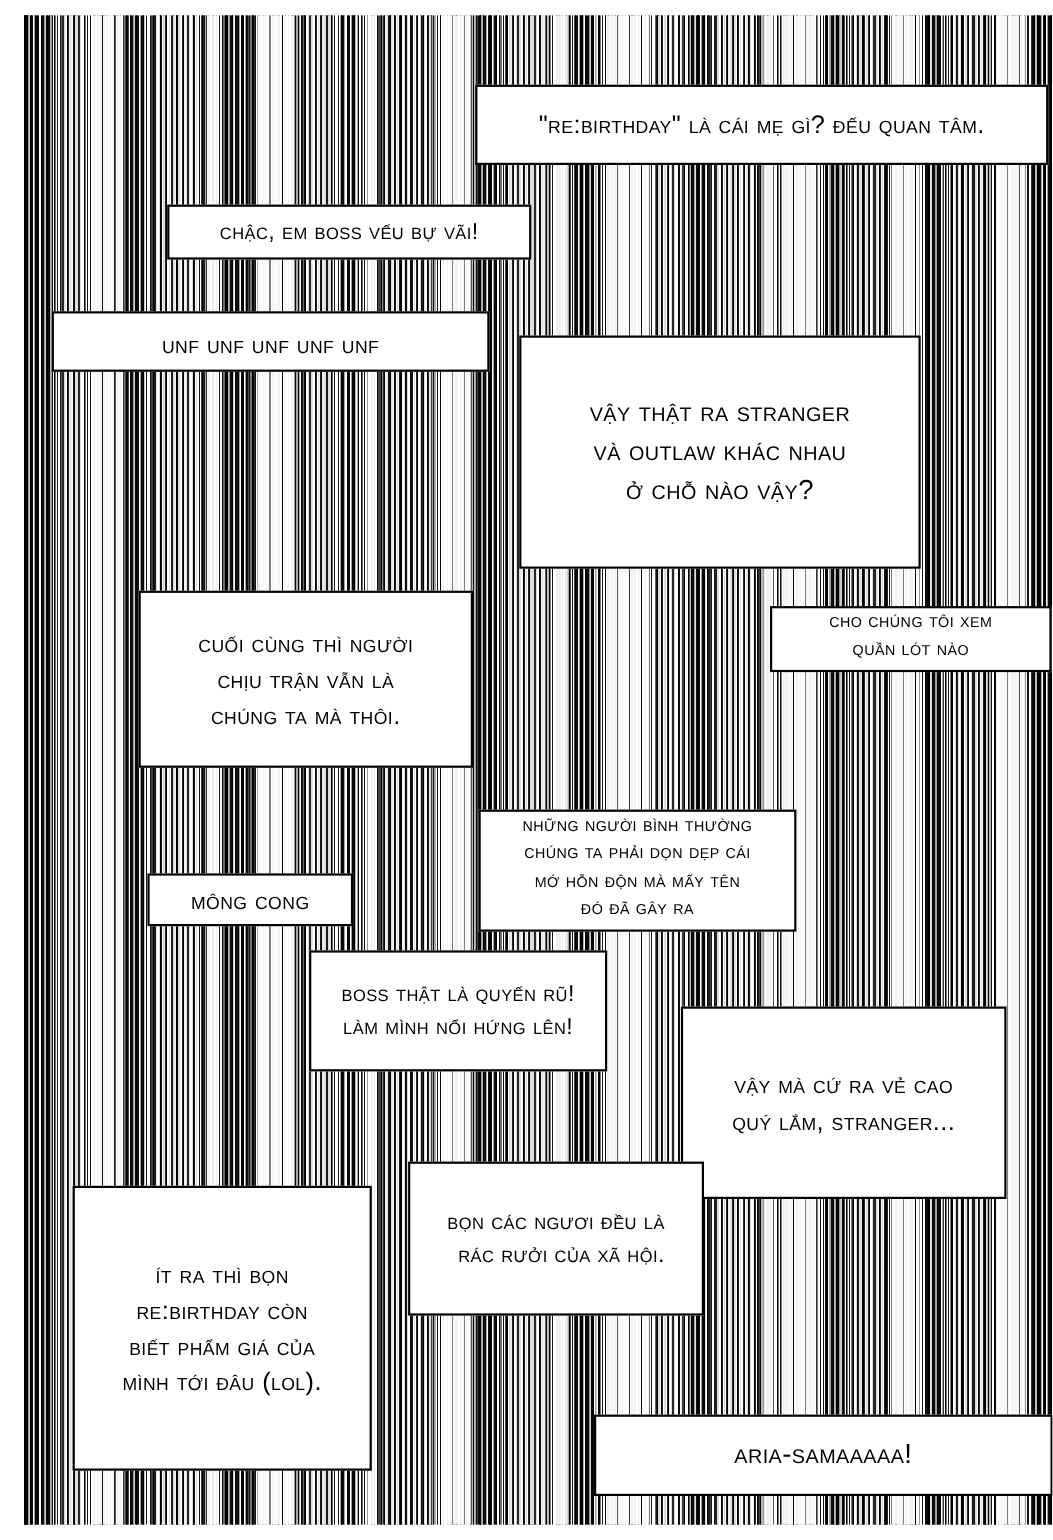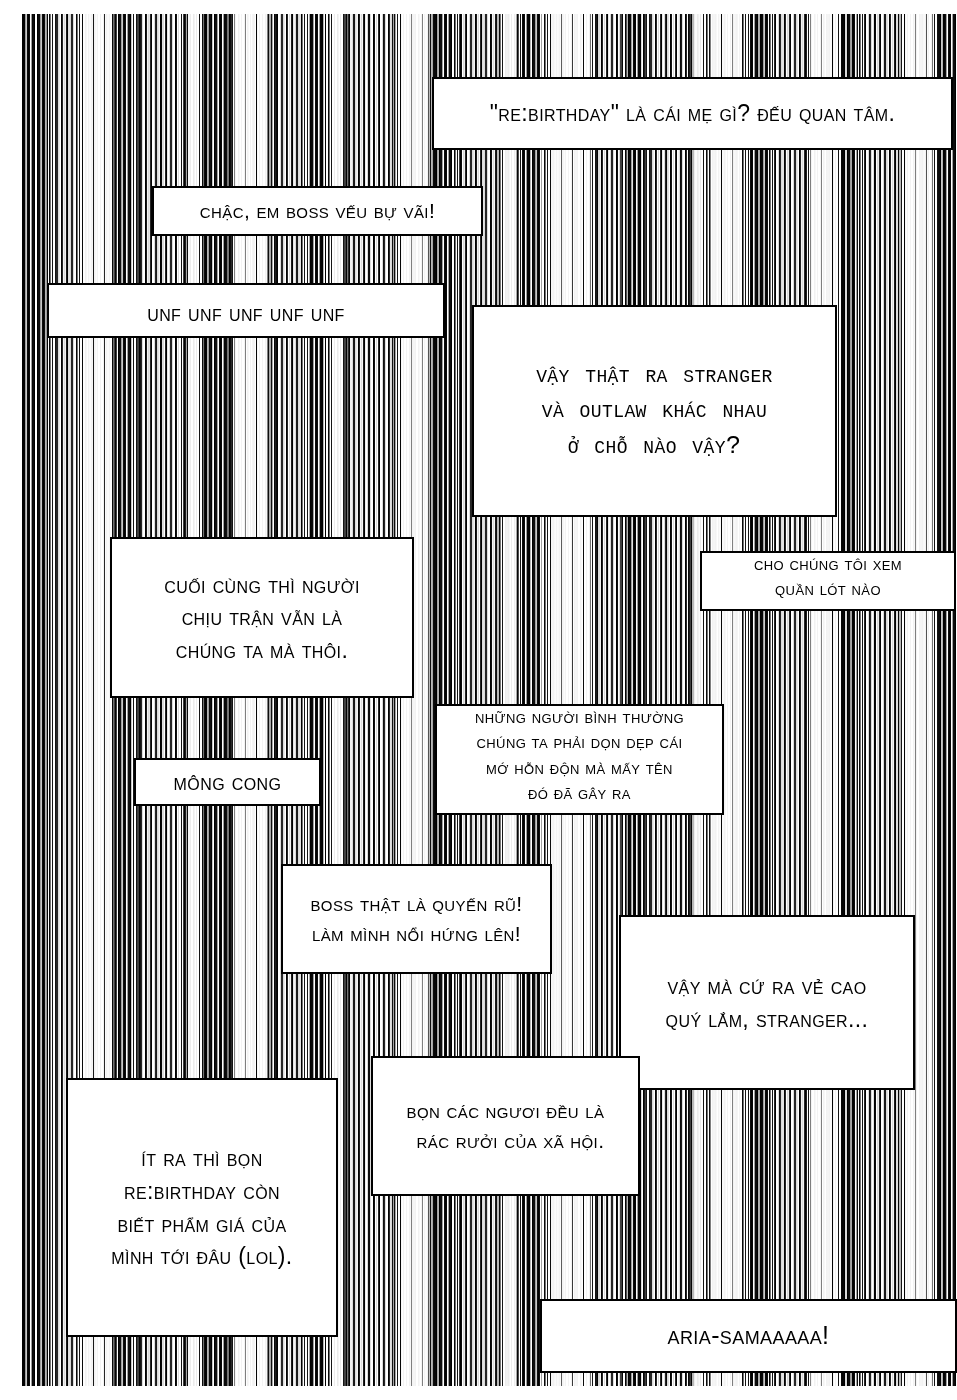--- a/index.html
+++ b/index.html
@@ -128,46 +128,46 @@
   </div>
 
   <div class="bubble sz-md" style="left:152px; top:186px; width:331px; height:50px;">
     <span class="txt">Chậc, em boss vếu bự vãi!</span>
   </div>
 
   <div class="bubble sz-lg" style="left:47px; top:283px; width:398px; height:55px;align-items:flex-end;">
     <span class="txt">Unf unf unf unf unf</span>
   </div>
 
-  <div class="bubble sz-xl" style="left:472px; top:305px; width:365px; height:212px;font-family:Liberation Mono, monospace;">
+  <div class="bubble sz-xl" style="left:472px; top:305px; width:365px; height:212px;">
     <span class="txt">Vậy thật ra Stranger
 và Outlaw  khác nhau
 ở chỗ nào vậy?</span>
   </div>
 
   <div class="bubble sz-sm" style="left:700px; top:551px; width:256px; height:60px;">
     <span class="txt">Cho chúng tôi xem
 quần lót nào</span>
   </div>
 
-  <div class="bubble sz-lg" style="left:110px; top:537px; width:304px; height:161px;">
+  <div class="bubble sz-lg" style="left:126px; top:537px; width:304px; height:161px;">
     <span class="txt">Cuối cùng thì người
 chịu trận vẫn là
 chúng ta mà thôi.</span>
   </div>
 
 
-  <div class="bubble sz-sm" style="left:435px; top:704px; width:289px; height:111px;">
+  <div class="bubble sz-sm" style="left:435px; top:736px; width:289px; height:111px;">
     <span class="txt">Những người bình thường
 chúng ta phải dọn dẹp cái
 mớ hỗn độn mà mấy tên
 đó đã gây ra</span>
   </div>
 
-  <div class="bubble sz-lg" style="left:134px; top:758px; width:187px; height:48px;">
+  <div class="bubble sz-lg" style="left:134px; top:794px; width:187px; height:48px;">
     <span class="txt">Mông cong</span>
   </div>
 
   <div class="bubble sz-md" style="left:281px; top:864px; width:271px; height:110px;">
     <span class="txt">Boss thật là quyến rũ!
 Làm mình nổi hứng lên!</span>
   </div>
 
   <div class="bubble sz-lg" style="left:619px; top:915px; width:296px; height:175px;">
     <span class="txt">Vậy mà cứ ra vẻ cao
@@ -179,17 +179,17 @@
 rác rưởi của xã hội.</span>
   </div>
 
   <div class="bubble sz-lg" style="left:66px; top:1031px; width:272px; height:259px;margin-top:47px;">
     <span class="txt">Ít ra thì bọn
 Re:Birthday còn
 biết phẩm giá của
 mình tới đâu (lol).</span>
   </div>
 
-  <div class="bubble sz-xl" style="left:540px; top:1286px; width:417px; height:74px;margin-top:13px;">
+  <div class="bubble sz-xl" style="left:540px; top:1286px; width:417px; height:74px;">
     <span class="txt">Aria-samaaaaa!</span>
   </div>
 
 </div>
 
 </body></html>

